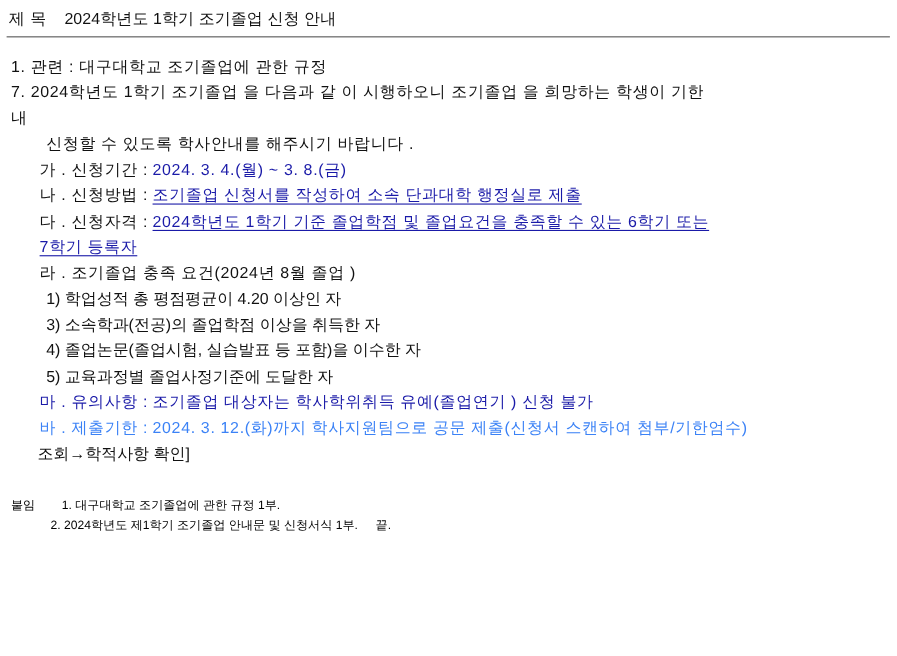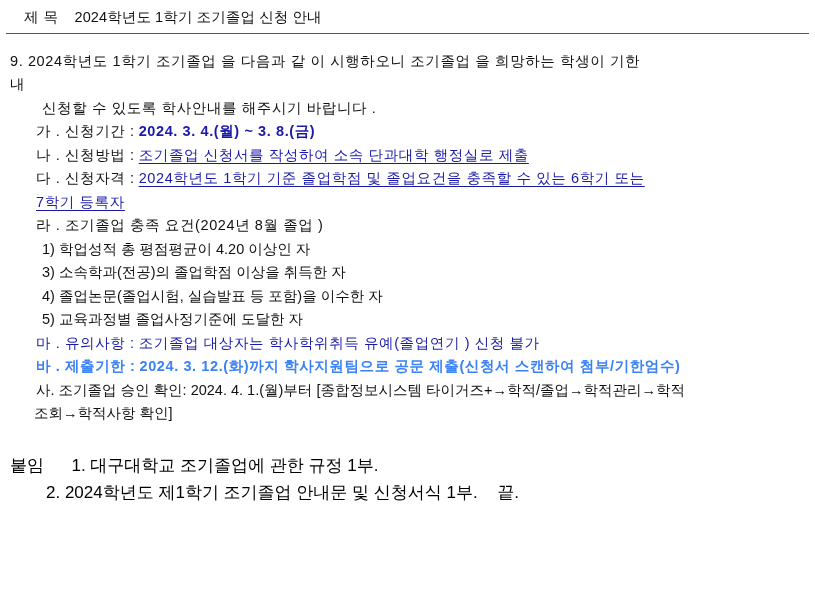--- a/index.html
+++ b/index.html
@@ -20,21 +20,21 @@
     height: 596px;
     position: relative;
     box-sizing: border-box;
     padding: 0;
   }
 
   
   .title-row {
     display: flex;
     align-items: baseline;
-    padding: 8px 0 0 24px;
+    padding: 8px 0 0 8px;
     font-size: 14.5px;
     color: #111111;
     white-space: nowrap;
   }
   .title-label {
     letter-spacing: 0.5px;
     margin-right: 16px;
   }
   .title-text {
     letter-spacing: 0.1px;
@@ -51,60 +51,61 @@
     font-size: 14.5px;
     line-height: 1.62;
     color: #111111;
   }
   .line {
     white-space: nowrap;
   }
   .blue { color: #1a1aa8; }
   .navy { color: #3b82f6; }
   .u { text-decoration: underline; text-underline-offset: 3px; }
-  .b { font-weight: bold; }
+  .b { font-weight: normal; }
 
   .ind0 { margin-left: 0px; }
   .ind2 { margin-left: 26px; }
   .ind3 { margin-left: 32px; }
   .ind4 { margin-left: 24px; }
   .ind5 { margin-left: 36px; }
   .ind6 { margin-left: 26px; }
 
   .gap-sm { height: 4px; }
   .gap-md { height: 10px; }
   .gap-lg { height: 16px; }
 
   .spaced { letter-spacing: 0.6px; }
 
   .seg { display: inline; }
 
   .footer {
     padding: 0 10px;
-    font-size: 17px;
+    font-size: 11px;
     line-height: 1.62;
   }
 </style>
 </head>
 <body>
 
 <div class="page">
 
   <div class="title-row">
     <span class="title-label">제    목</span>
     <span class="title-text">2024학년도 1학기 조기졸업 신청 안내</span>
   </div>
   <div class="title-rule"></div>
 
   <div class="body">
 
     <div class="gap-sm"></div>
 
+    <div class="line ind0 spaced">1. 관련 :  대구대학교  조기졸업에  관한  규정</div>
 
-    <div class="line ind0 spaced">9. 2024학년도  1학기  조기졸업 을  다음과  같 이  시행하오니  조기졸업 을  희망하는  학생이  기한</div>
+    <div class="line ind0 spaced">7. 2024학년도  1학기  조기졸업 을  다음과  같 이  시행하오니  조기졸업 을  희망하는  학생이  기한</div>
     <div class="line ind0 spaced">내</div>
     <div class="line ind3 spaced">신청할  수  있도록  학사안내를  해주시기  바랍니다 .</div>
 
     <div class="line ind2">
       <span class="seg spaced">가 .  신청기간 :</span>
       <span class="seg b blue spaced">2024.  3.  4.(월)  ~  3.  8.(금)</span>
     </div>
 
     <div class="line ind2">
       <span class="seg spaced">나 .  신청방법 :</span>
@@ -129,21 +130,20 @@
     <div class="line ind2">
       <span class="seg blue spaced">마 .  유의사항 :</span>
       <span class="seg blue spaced">조기졸업  대상자는  학사학위취득  유예(졸업연기 ) 신청  불가</span>
     </div>
 
     <div class="line ind2">
       <span class="seg b navy spaced">바 .  제출기한 :</span>
       <span class="seg b navy spaced">2024.  3.  12.(화)까지  학사지원팀으로  공문  제출(신청서  스캔하여  첨부/기한엄수)</span>
     </div>
 
-    <div class="line ind2">사. 조기졸업 승인 확인: 2024. 4. 1.(월)부터 [종합정보시스템 타이거즈+→학적/졸업→학적관리→학적</div>
     <div class="line ind4">조회→학적사항 확인]</div>
 
     <div class="gap-lg"></div>
     <div class="gap-md"></div>
   </div>
 
   <div class="footer">
     <div class="line ind0">
       <span class="seg">붙임</span>
       <span class="seg" style="display:inline-block;width:18px;"></span>

